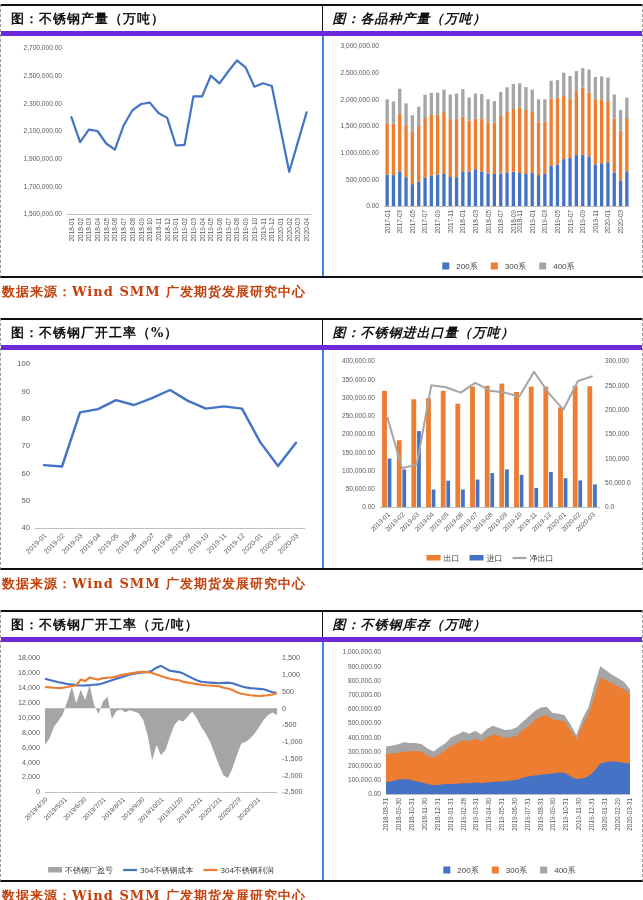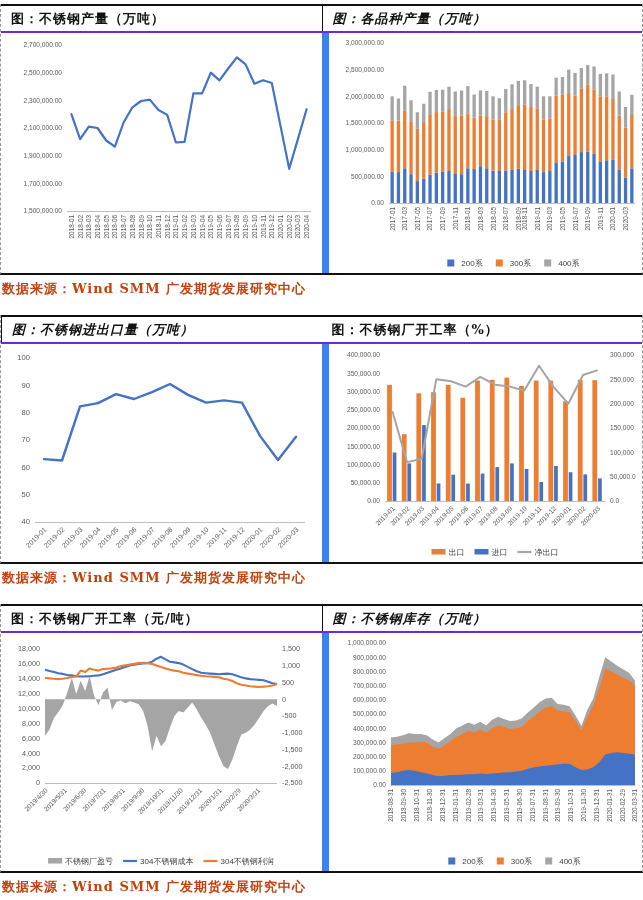--- a/index.html
+++ b/index.html
@@ -1,26 +1,26 @@
 <!DOCTYPE html>
 <html><head>
 <meta charset="utf-8">
 <style>
   html,body{margin:0;padding:0;background:#ffffff;}
   body{width:643px;font-family:"Liberation Sans",sans-serif;}
   .page{width:643px;box-sizing:border-box;padding-top:4px;}
   .fig{border-left:1px dashed #9a9a9a;border-right:1px dashed #9a9a9a;border-bottom:2px solid #111;box-sizing:border-box;}
-  .fig-titles{display:flex;border-top:2px solid #111;border-bottom:2px solid #6d28d9;}
+  .fig-titles{display:flex;border-top:2px solid #111;border-bottom:5px solid #6d28d9;}
   .tcell{width:50%;box-sizing:border-box;padding:4px 8px 3px 10px;
          font-family:"DejaVu Serif",serif;font-weight:bold;font-size:13px;
          letter-spacing:1px;color:#111;white-space:nowrap;overflow:hidden;}
   .tcell-r{border-left:1px solid #111;font-style:italic;}
   .fig-body{display:flex;}
   .ccell{width:50%;box-sizing:border-box;overflow:hidden;}
-  .ccell-r{border-left:7px solid #3b82f6;}
+  .ccell-r{border-left:2px solid #3b82f6;}
   .source{font-family:"DejaVu Serif",serif;font-weight:bold;font-size:13px;
           letter-spacing:1px;color:#c2410c;padding:5px 2px 6px 2px;margin-bottom:11px;}
   svg{display:block;}
 </style>
 </head>
 <body>
 
 <div class="page">
 
   <div class="fig">
@@ -238,22 +238,22 @@
               <text x="229.22" y="233" font-family="&quot;Liberation Sans&quot;,sans-serif" font-size="8" fill="#404040">400系</text>
             </g>
           </svg>
         </div>
     </div>
   </div>
   <div class="source">数据来源：Wind SMM  广发期货发展研究中心</div>
 
   <div class="fig">
     <div class="fig-titles">
+      <div class="tcell">图：不锈钢厂开工率（%）</div>
       <div class="tcell tcell-r">图：不锈钢进出口量（万吨）</div>
-      <div class="tcell">图：不锈钢厂开工率（%）</div>
     </div>
     <div class="fig-body" style="height:218px">
       <div class="ccell" id="chart2">
           <svg width="320" height="218">
             <g>
               <text x="29" y="180.3" font-family="&quot;Liberation Sans&quot;,sans-serif" text-anchor="end" font-size="7.6" fill="#595959">40</text>
               <text x="29" y="152.96666666666667" font-family="&quot;Liberation Sans&quot;,sans-serif" text-anchor="end" font-size="7.6" fill="#595959">50</text>
               <text x="29" y="125.63333333333334" font-family="&quot;Liberation Sans&quot;,sans-serif" text-anchor="end" font-size="7.6" fill="#595959">60</text>
               <text x="29" y="98.3" font-family="&quot;Liberation Sans&quot;,sans-serif" text-anchor="end" font-size="7.6" fill="#595959">70</text>
               <text x="29" y="70.96666666666667" font-family="&quot;Liberation Sans&quot;,sans-serif" text-anchor="end" font-size="7.6" fill="#595959">80</text>

